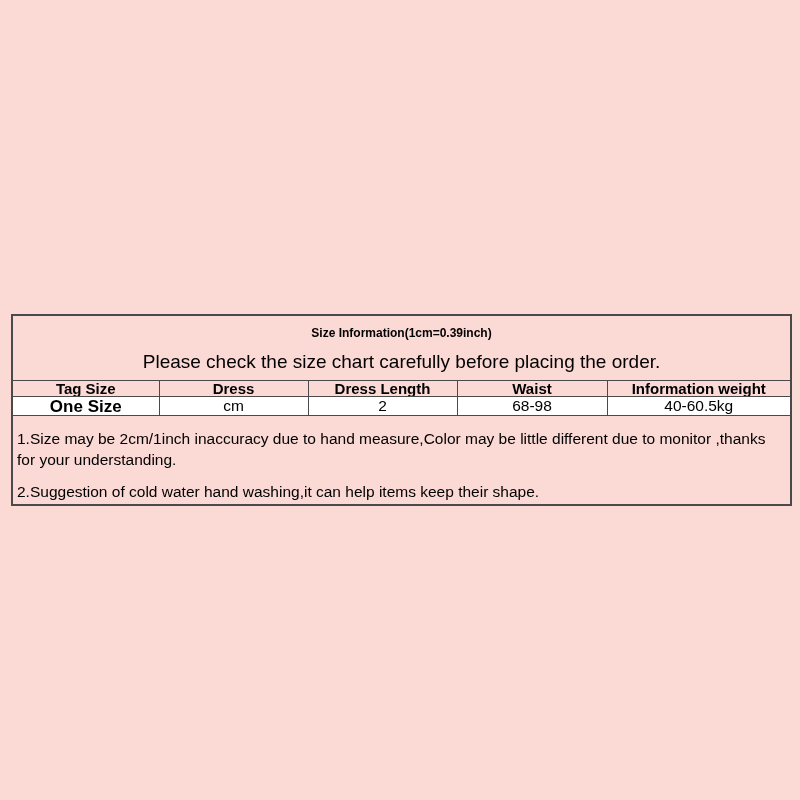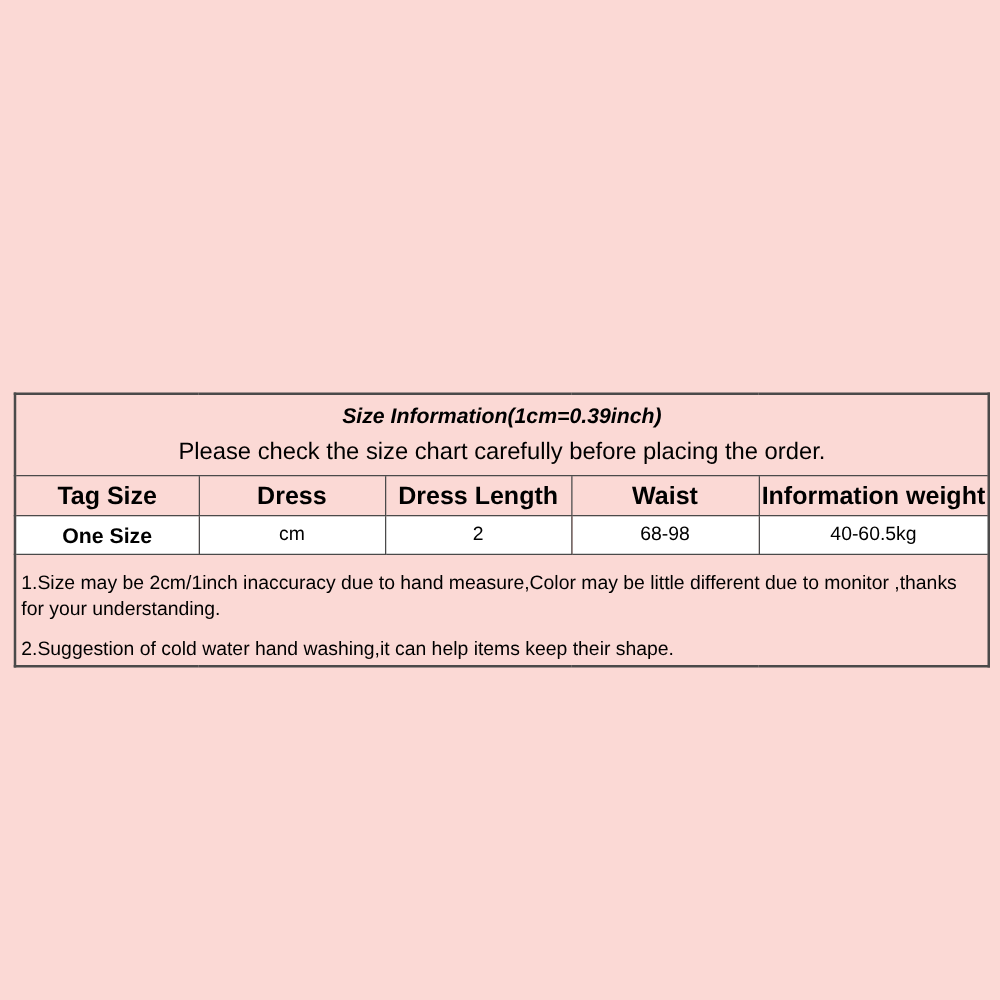--- a/index.html
+++ b/index.html
@@ -28,38 +28,37 @@
   .size-table th, .size-table td {
     border: 1px solid var(--border, #4a4a4a);
     background: var(--cell-pink, #fbd9d5);
     color: var(--text, #000000);
     text-align: center;
     vertical-align: middle;
     overflow: hidden;
   }
   .head-block { padding: 7px 4px 9px; }
   .chart-title {
-    font-size: 17px;
+    font-size: 12px;
     font-weight: bold;
     line-height: 20px;
-    font-style: italic;
   }
   .chart-subtitle {
     font-size: 19px;
     line-height: 19px;
     margin-top: 9px;
   }
   .col-head th {
-    height: 32px;
-    font-size: 20px;
+    height: 16px;
+    font-size: 15px;
     font-weight: bold;
     line-height: 1;
   }
   .data-row td {
-    height: 31px;
+    height: 19px;
     background: var(--row-white, #ffffff);
     font-size: 15.5px;
     line-height: 1;
   }
   .data-row td.tag-cell {
     font-size: 17px;
     font-weight: bold;
   }
   td.notes-cell {
     text-align: left;

